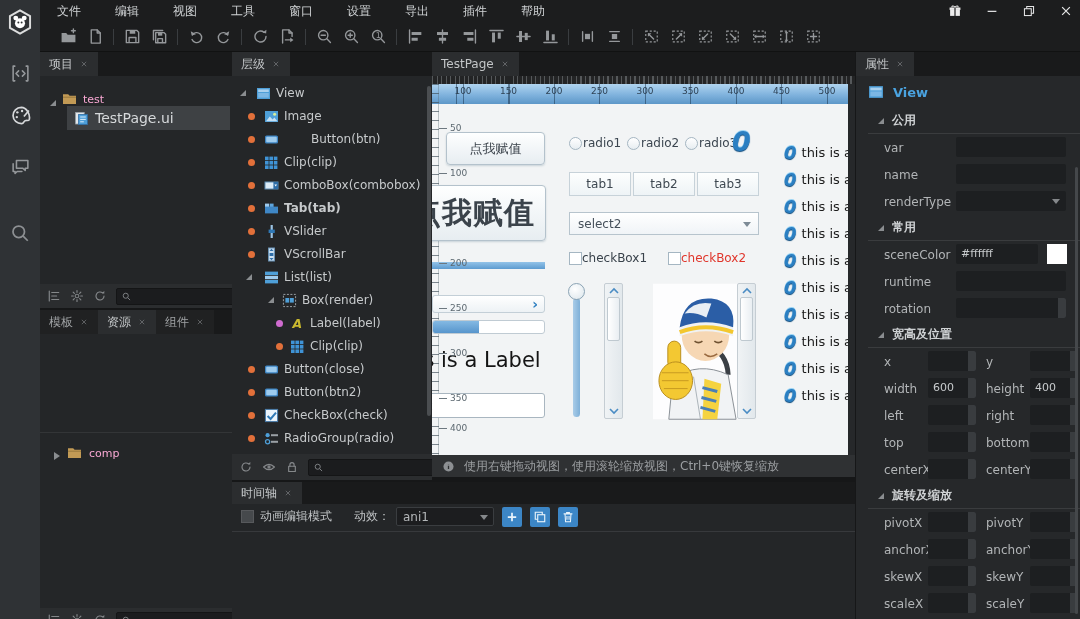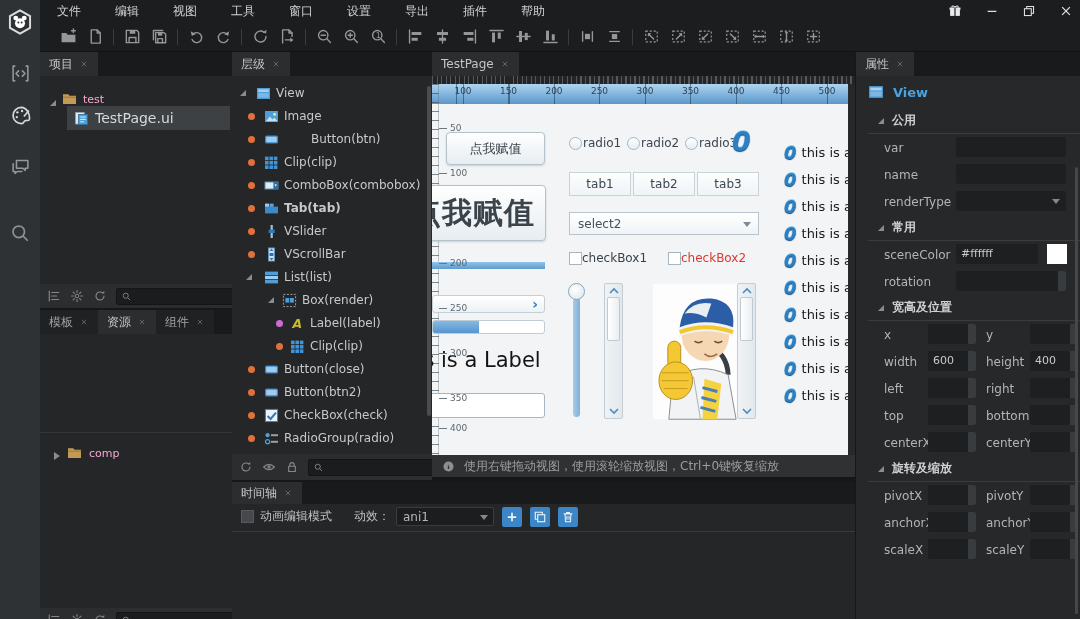--- a/index.html
+++ b/index.html
@@ -992,20 +992,24 @@
             <span class="sec-title">常用</span>
           </div>
           <div class="prop-row">
             <span class="p-label">sceneColor</span>
             <div class="p-input colorw">
               <span class="p-val">#ffffff</span>
             </div>
             <span class="swatch" style="background: rgb(255, 255, 255);"></span>
           </div>
           <div class="prop-row">
+            <span class="p-label">runtime</span>
+            <div class="p-input wide"></div>
+          </div>
+          <div class="prop-row">
             <span class="p-label">rotation</span>
             <div class="p-input wide">
               <span class="stepper"></span>
             </div>
           </div>
         </div>
         <div class="prop-section">
           <div class="sec-hdr">
             <span class="tri-exp"></span>
             <span class="sec-title">宽高及位置</span>
@@ -1082,20 +1086,30 @@
             <span class="p-label l1">anchorX</span>
             <div class="p-input i1">
               <span class="stepper"></span>
             </div>
             <span class="p-label l2">anchorY</span>
             <div class="p-input i2">
               <span class="stepper"></span>
             </div>
           </div>
           <div class="prop-row pair">
+            <span class="p-label l1">skewX</span>
+            <div class="p-input i1">
+              <span class="stepper"></span>
+            </div>
+            <span class="p-label l2">skewY</span>
+            <div class="p-input i2">
+              <span class="stepper"></span>
+            </div>
+          </div>
+          <div class="prop-row pair">
             <span class="p-label l1">scaleX</span>
             <div class="p-input i1">
               <span class="stepper"></span>
             </div>
             <span class="p-label l2">scaleY</span>
             <div class="p-input i2">
               <span class="stepper"></span>
             </div>
           </div>
         </div>

